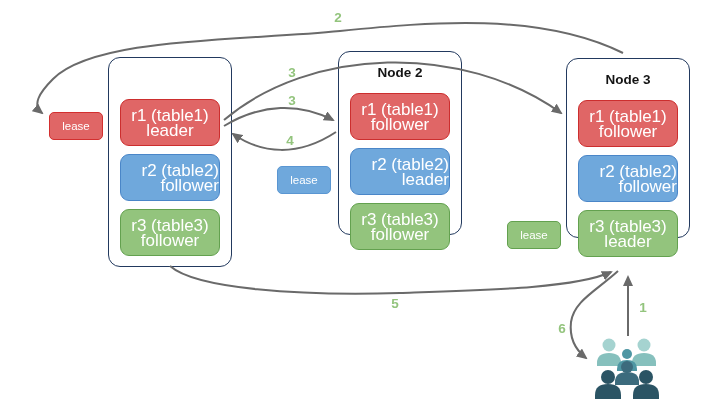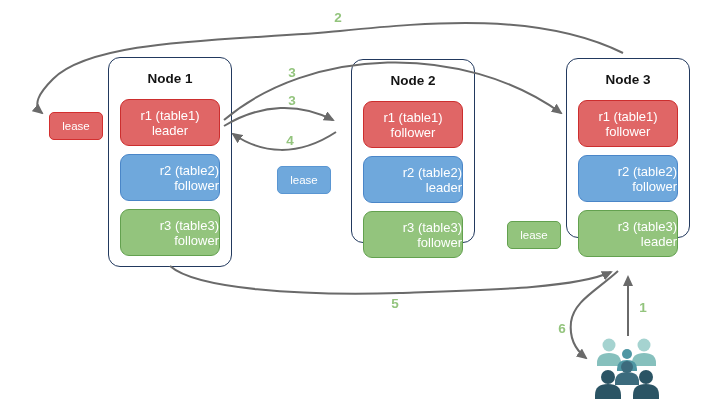--- a/index.html
+++ b/index.html
@@ -10,62 +10,61 @@
   .node{
     position:absolute;width:124px;background:#ffffff;
     border:1.5px solid #22395e;border-radius:12px;box-sizing:border-box;z-index:1;
   }
   .node-title{
     position:absolute;top:13px;left:0;width:100%;text-align:center;
     font-weight:bold;font-size:13.5px;color:#141414;
   }
   .rep{
     position:absolute;left:11px;width:100px;height:47px;border-radius:9px;
-    color:#ffffff;font-size:13px;line-height:15px;box-sizing:border-box;
+    color:#ffffff;font-size:17px;line-height:15px;box-sizing:border-box;
     display:flex;flex-direction:column;align-items:center;justify-content:center;text-align:center;
   }
   .rep.red{background:#E06666;border:1.5px solid #CC2E2E;}
   .rep.blue{background:#6FA8DC;border:1.5px solid #4A86C8;align-items:flex-end;}
-  .rep.green{background:#93C47D;border:1.5px solid #63A14F;align-items:flex-end;}
+  .rep.green{background:#93C47D;border:1.5px solid #63A14F;}
   .rep-top{top:41px;} .rep-mid{top:96px;} .rep-bot{top:151px;}
   .lease{
     position:absolute;width:54px;height:28px;border-radius:5px;box-sizing:border-box;
     color:#ffffff;font-size:11.5px;display:flex;align-items:center;justify-content:center;z-index:2;
   }
   .lease.red{background:#E06666;border:1.5px solid #D32F2F;left:49px;top:112px;}
   .lease.blue{background:#6FA8DC;border:1.5px solid #5A96D2;left:277px;top:166px;}
   .lease.green{background:#93C47D;border:1.5px solid #63A14F;left:507px;top:221px;}
   .step{
     position:absolute;transform:translate(-50%,-50%);
     font-weight:bold;font-size:13.5px;color:#93C47D;z-index:6;
   }
   .arrow-layer{position:absolute;left:0;top:0;z-index:5;pointer-events:none;}
 </style>
 </head>
 <body>
 
 <div class="canvas">
 
   <div class="node" style="left:108px;top:57px;height:210px;">
-    <div class="node-title">Node 1</div>
     <div class="rep red rep-top">
       <span>r1 (table1)</span>
       <span>leader</span>
     </div>
     <div class="rep blue rep-mid">
       <span>r2 (table2)</span>
       <span>follower</span>
     </div>
     <div class="rep green rep-bot">
       <span>r3 (table3)</span>
       <span>follower</span>
     </div>
   </div>
 
-  <div class="node" style="left:338px;top:59px;height:184px;margin-left:13px;">
+  <div class="node" style="left:338px;top:51px;height:184px;">
     <div class="node-title">Node 2</div>
     <div class="rep red rep-top">
       <span>r1 (table1)</span>
       <span>follower</span>
     </div>
     <div class="rep blue rep-mid">
       <span>r2 (table2)</span>
       <span>leader</span>
     </div>
     <div class="rep green rep-bot">

